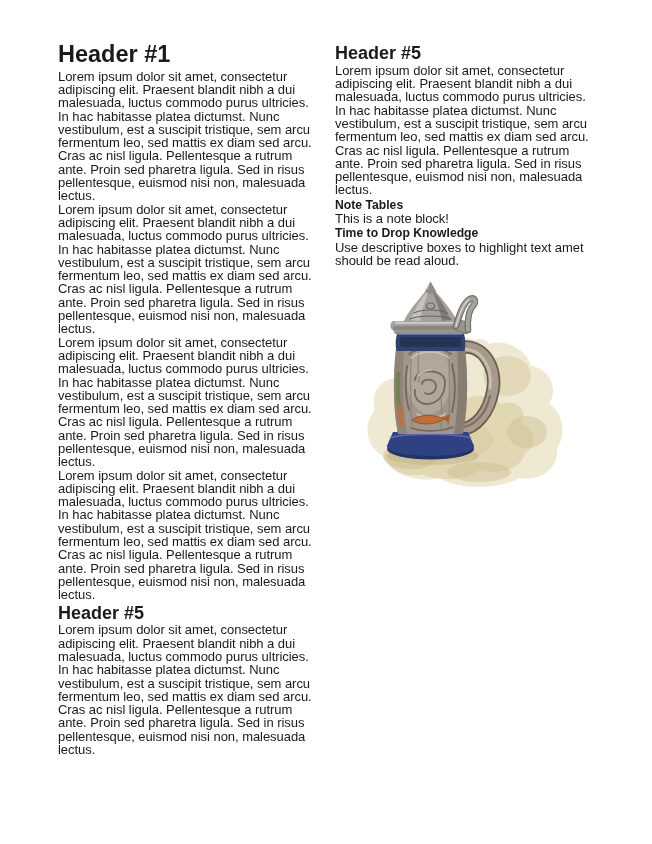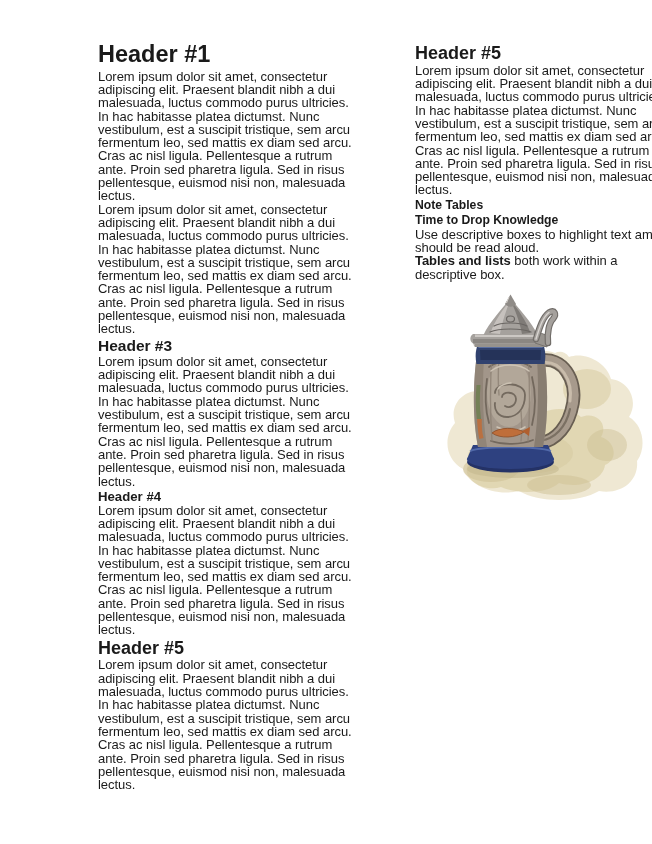--- a/index.html
+++ b/index.html
@@ -2,21 +2,21 @@
 <html><head>
 <meta charset="utf-8">
 <style>
   html,body{margin:0;padding:0;}
   body{
     width:652px;height:844px;background:#ffffff;color:#1a1a1a;
     font-family:"Liberation Sans", sans-serif;
     overflow:hidden;
   }
   .page{padding:42px 0 0 58px;display:flex;gap:17px;}
-  .col{width:260px;flex:0 0 260px;margin-left:40px;}
+  .col{width:260px;flex:0 0 260px;}
   p.body{font-size:13px;line-height:13.3px;margin:0;letter-spacing:-0.05px;}
   h1,h2,h3,h4,h5{font-family:inherit;color:inherit;font-weight:700;}
   h1{font-size:23.5px;line-height:1.05;margin:0 0 3px 0;}
   h2{font-size:19.5px;line-height:1.05;margin:2px 0 2px 0;}
   h3{font-size:15.5px;line-height:1.05;margin:2px 0 1px 0;}
   h4{font-size:13.2px;line-height:1.05;margin:2px 0 0 0;}
   h5{font-size:18px;line-height:1.1;margin:2px 0 0 0;}
   .mini-label{font-size:12.2px;line-height:1.1;margin:2px 0 0 0;font-weight:700;}
   .stein-wrap{margin:12px 0 0 22px;width:210px;height:215px;}
   strong{font-weight:700;}
@@ -25,40 +25,38 @@
 <body>
 
 <div class="page">
 
   <div class="col">
     <h1>Header #1</h1>
     <p class="body">Lorem ipsum dolor sit amet, consectetur adipiscing elit. Praesent blandit nibh a dui malesuada, luctus commodo purus ultricies. In hac habitasse platea dictumst. Nunc vestibulum, est a suscipit tristique, sem arcu fermentum leo, sed mattis ex diam sed arcu. Cras ac nisl ligula. Pellentesque a rutrum ante. Proin sed pharetra ligula. Sed in risus pellentesque, euismod nisi non, malesuada lectus.</p>
 
     <p class="body">Lorem ipsum dolor sit amet, consectetur adipiscing elit. Praesent blandit nibh a dui malesuada, luctus commodo purus ultricies. In hac habitasse platea dictumst. Nunc vestibulum, est a suscipit tristique, sem arcu fermentum leo, sed mattis ex diam sed arcu. Cras ac nisl ligula. Pellentesque a rutrum ante. Proin sed pharetra ligula. Sed in risus pellentesque, euismod nisi non, malesuada lectus.</p>
 
-    <h3>Header #3</h3>
     <p class="body">Lorem ipsum dolor sit amet, consectetur adipiscing elit. Praesent blandit nibh a dui malesuada, luctus commodo purus ultricies. In hac habitasse platea dictumst. Nunc vestibulum, est a suscipit tristique, sem arcu fermentum leo, sed mattis ex diam sed arcu. Cras ac nisl ligula. Pellentesque a rutrum ante. Proin sed pharetra ligula. Sed in risus pellentesque, euismod nisi non, malesuada lectus.</p>
 
-    <h4>Header #4</h4>
     <p class="body">Lorem ipsum dolor sit amet, consectetur adipiscing elit. Praesent blandit nibh a dui malesuada, luctus commodo purus ultricies. In hac habitasse platea dictumst. Nunc vestibulum, est a suscipit tristique, sem arcu fermentum leo, sed mattis ex diam sed arcu. Cras ac nisl ligula. Pellentesque a rutrum ante. Proin sed pharetra ligula. Sed in risus pellentesque, euismod nisi non, malesuada lectus.</p>
 
     <h5>Header #5</h5>
     <p class="body">Lorem ipsum dolor sit amet, consectetur adipiscing elit. Praesent blandit nibh a dui malesuada, luctus commodo purus ultricies. In hac habitasse platea dictumst. Nunc vestibulum, est a suscipit tristique, sem arcu fermentum leo, sed mattis ex diam sed arcu. Cras ac nisl ligula. Pellentesque a rutrum ante. Proin sed pharetra ligula. Sed in risus pellentesque, euismod nisi non, malesuada lectus.</p>
   </div>
 
   <div class="col">
     <h5>Header #5</h5>
     <p class="body">Lorem ipsum dolor sit amet, consectetur adipiscing elit. Praesent blandit nibh a dui malesuada, luctus commodo purus ultricies. In hac habitasse platea dictumst. Nunc vestibulum, est a suscipit tristique, sem arcu fermentum leo, sed mattis ex diam sed arcu. Cras ac nisl ligula. Pellentesque a rutrum ante. Proin sed pharetra ligula. Sed in risus pellentesque, euismod nisi non, malesuada lectus.</p>
 
     <div class="mini-label">Note Tables</div>
+    <p class="body">This is a note block!</p>
 
     <div class="mini-label">Time to Drop Knowledge</div>
     <p class="body">Use descriptive boxes to highlight text amet should be read aloud.</p>
 
-    <p class="body"><strong>Tables and lists</strong><span> both work within a descriptive box.</span></p>
 
     <div class="stein-wrap">
       <svg width="210" height="215" viewBox="0 0 210 215">
 
         <path opacity="0.85" d="M118,60 C104,54 86,60 82,72 C62,68 42,80 46,98 C26,96 12,112 18,130 C6,144 8,166 26,176 C32,192 58,204 82,198 C102,210 142,210 162,198 C184,202 202,188 200,168 C210,154 206,132 192,124 C202,108 192,88 174,86 C170,70 148,58 132,64 C128,58 122,58 118,60 Z" fill="#ece4cb"></path>
         <path opacity="0.8" d="M64,148 C44,144 26,156 32,170 C22,184 46,200 64,194 C82,202 112,200 122,190 C142,196 166,188 168,172 C182,166 178,148 164,144 C172,130 158,118 144,124 C132,112 106,114 100,126 C86,118 66,126 68,138 C62,140 60,144 64,148 Z" fill="#ddd2ab"></path>
         <ellipse opacity="0.7" cx="150" cy="96" rx="24" ry="20" fill="#ddd2ab"></ellipse>
         <ellipse opacity="0.55" cx="54" cy="176" rx="28" ry="13" fill="#cdbf93"></ellipse>
         <ellipse opacity="0.5" cx="122" cy="192" rx="32" ry="10" fill="#cdbf93"></ellipse>
         <ellipse opacity="0.45" cx="170" cy="152" rx="20" ry="16" fill="#cdbf93"></ellipse>

